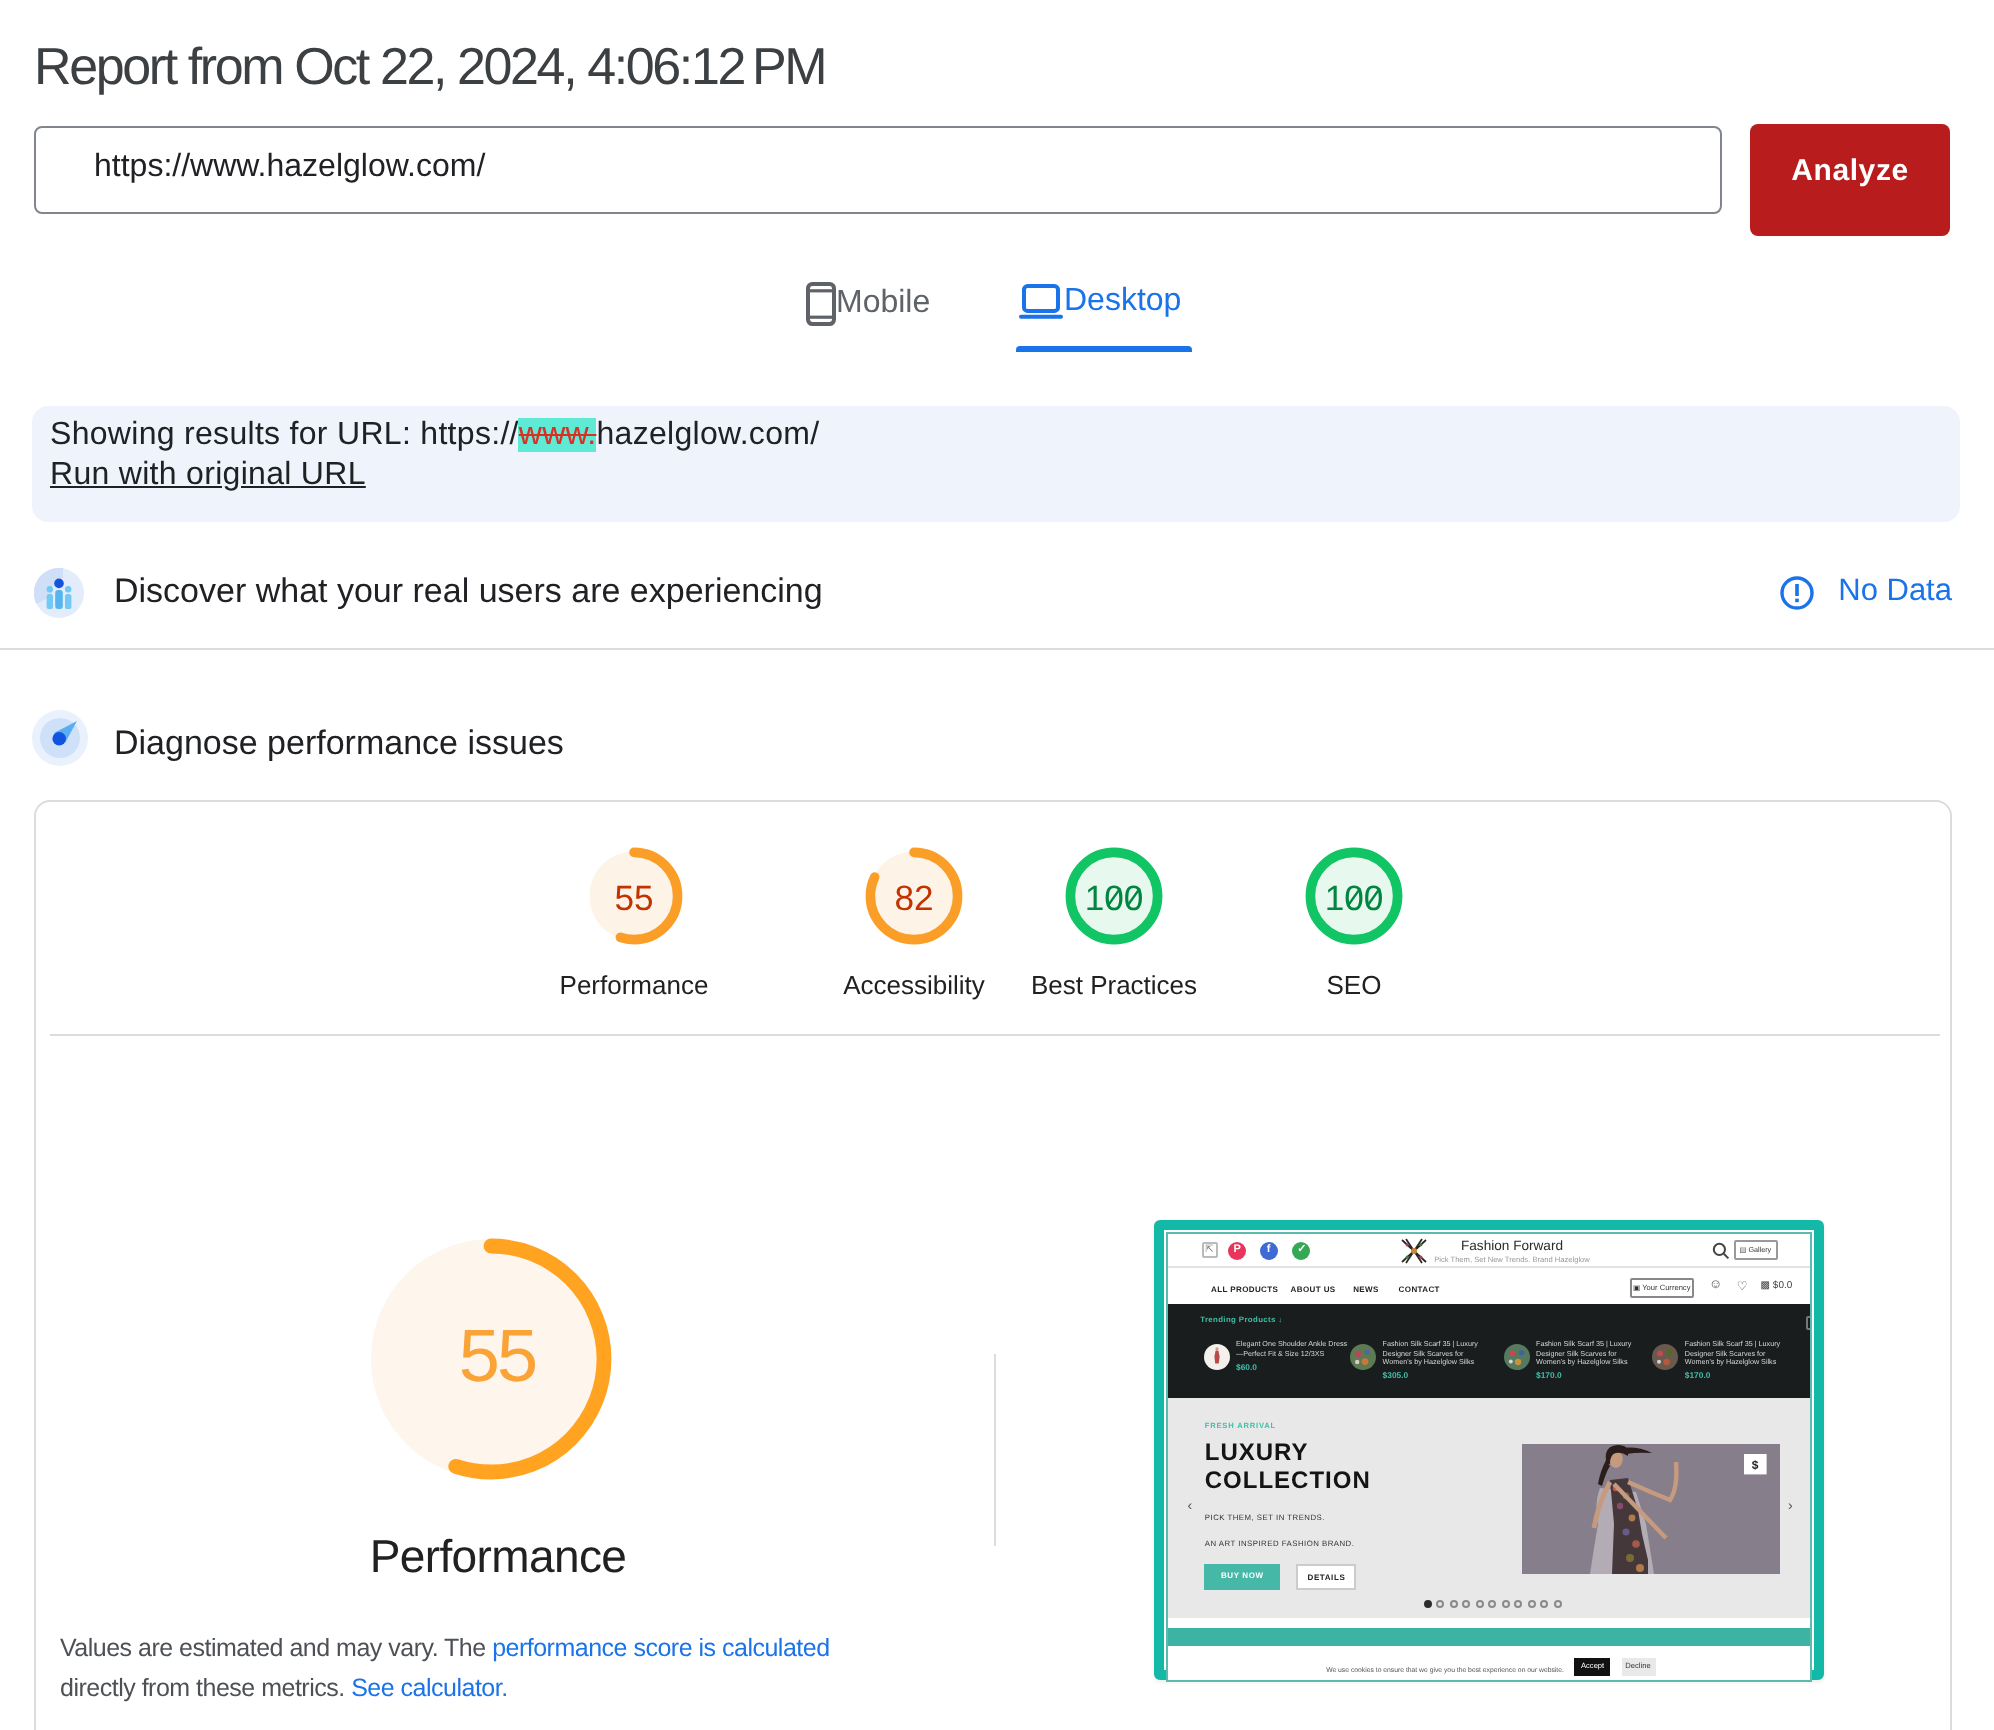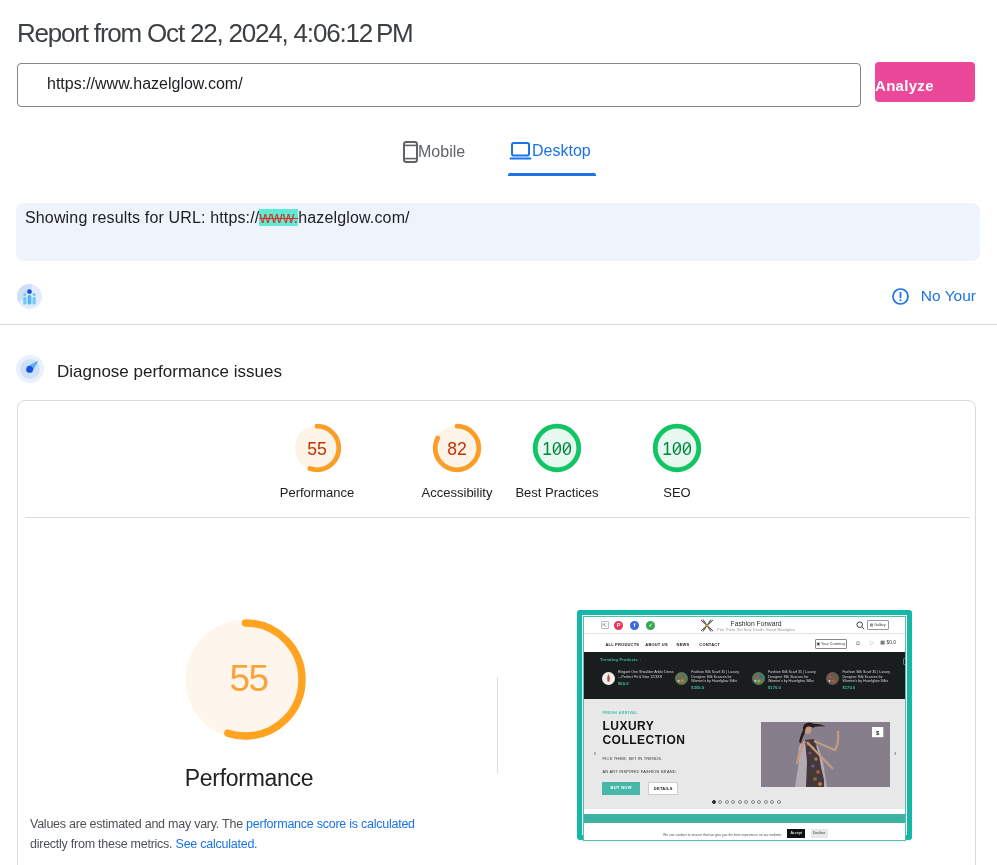--- a/index.html
+++ b/index.html
@@ -3,21 +3,21 @@
 <meta charset="utf-8">
 <style>
 * { margin:0; padding:0; box-sizing:border-box; }
 html,body { width:997px; height:865px; overflow:hidden; background:#fff; }
 body { font-family:"Liberation Sans", sans-serif; }
 #page { position:relative; width:997px; height:865px; overflow:hidden; }
 .abs { position:absolute; }
 h1.title { left:17px; top:18px; font-size:26px; font-weight:400; color:#3c4043; letter-spacing:-1.2px; }
 #urlbox { left:17px; top:63px; width:844px; height:44px; border:1px solid #80868b; border-radius:4px; background:#fff; }
 #urltext { left:47px; top:75px; font-size:16px; color:#202124; }
-#analyze { left:875px; top:62px; width:100px; height:40px; background:#ec4899; border-radius:4px; color:#fff; font-size:15px; font-weight:bold; text-align:left; line-height:48px; letter-spacing:0.3px; }
+#analyze { left:875px; top:62px; width:100px; height:56px; background:#b91c1c; border-radius:4px; color:#fff; font-size:15px; font-weight:bold; text-align:center; line-height:48px; letter-spacing:0.3px; }
 
 .tabrow { top:135px; left:0; width:997px; height:45px; }
 .tab { position:absolute; display:flex; align-items:center; font-size:16px; }
 #tab-mobile { left:403px; top:6px; color:#5f6368; }
 #tab-desktop { left:509px; top:7px; color:#1a73e8; }
 #tab-underline { left:508px; top:173px; width:88px; height:3px; background:#1a73e8; border-radius:2px 2px 0 0; }
 
 #banner { left:16px; top:203px; width:964px; height:58px; background:#eef3fc; border-radius:8px; padding:5px 0 0 9px; font-size:16px; letter-spacing:0.15px; color:#202124; line-height:20px; }
 #banner .strike { color:#d93025; text-decoration:line-through; background:#5eead4; }
 #banner a { color:#202124; text-decoration:underline; }
@@ -76,40 +76,42 @@
           <rect x="3" y="1" width="17" height="12.5" rx="1.8" fill="none" stroke="#1a73e8" stroke-width="2"></rect>
           <rect x="0.5" y="15.4" width="22" height="2" rx="1" fill="#1a73e8"></rect>
         </svg>
       <span>Desktop</span>
     </div>
   </div>
   <div class="abs" id="tab-underline"></div>
 
   <div class="abs" id="banner">
     <div>Showing results for URL: https://<span class="strike">www.</span>hazelglow.com/</div>
+    <div><a href="#">Run with original URL</a></div>
   </div>
 
   <div class="abs" id="discover-row">
     <svg class="abs" style="left:17px; top:284px; margin-top:-268px;" width="25" height="25" viewBox="0 0 25 25">
       <circle cx="12.5" cy="12.5" r="12.5" fill="#e3ecfb"></circle>
       <path d="M12.5 0 A12.5 12.5 0 0 0 1.2 18 L9 14 L9 9 L12 9 L12 5 L14.5 5 L14.5 0 Z" fill="#cfdff7"></path>
       <rect x="6.3" y="13" width="3.2" height="7.5" rx="1.3" fill="#72c9f3"></rect>
       <circle cx="7.9" cy="10.6" r="1.6" fill="#72c9f3"></circle>
       <rect x="15.5" y="13" width="3.2" height="7.5" rx="1.3" fill="#72c9f3"></rect>
       <circle cx="17.1" cy="10.6" r="1.6" fill="#72c9f3"></circle>
       <rect x="10.6" y="11" width="3.8" height="9.5" rx="1.5" fill="#55b5ef"></rect>
       <circle cx="12.5" cy="7.7" r="2.4" fill="#1254e0"></circle>
     </svg>
+    <div class="heading">Discover what your real users are experiencing</div>
     <div id="nodata">
       <svg width="17" height="17" viewBox="0 0 17 17">
           <circle cx="8.5" cy="8.5" r="7.5" fill="none" stroke="#1a73e8" stroke-width="1.7"></circle>
           <rect x="7.6" y="4" width="1.8" height="6" fill="#1a73e8"></rect>
           <rect x="7.6" y="11.3" width="1.8" height="1.8" fill="#1a73e8"></rect>
         </svg>
-      <span>No Your</span>
+      <span>No Data</span>
     </div>
   </div>
 
   <div class="abs" id="diagnose-row">
     <svg class="abs" style="left:16px; top:12px;" width="28" height="28" viewBox="0 0 28 28">
       <circle cx="14" cy="14" r="14" fill="#e9f1fd"></circle>
       <circle cx="14" cy="14" r="10" fill="#cfe0f9"></circle>
       <path d="M22.5 5.5 L16.5 16.5 L11 11.5 Z" fill="#57aef0"></path>
       <circle cx="13.6" cy="14.4" r="3.4" fill="#1254e0"></circle>
     </svg>
@@ -154,21 +156,21 @@
         <div class="lbl">SEO</div>
       </div>
     <div id="carddiv"></div>
     <div id="vdiv"></div>
     <div id="biggauge" class="abs" style="left:167px; top:218px;"><svg width="121" height="121" viewBox="0 0 121 121">
           <circle cx="60.5" cy="60.5" r="60" fill="#fef5ec"></circle>
           <circle cx="60.5" cy="60.5" r="56.5" fill="none" stroke="#ffa321" stroke-width="7.4" stroke-linecap="round" stroke-dasharray="195.24998342060564 354.9999698556466" transform="rotate(-90 60.5 60.5)"></circle>
           <text x="63.5" y="71.5" text-anchor="middle" font-family="Liberation Sans, sans-serif" font-size="37" letter-spacing="-1.5" fill="#faa337">55</text>
         </svg></div>
     <div id="bigperf">Performance</div>
-    <div id="bigdesc">Values are estimated and may vary. The <a href="#">performance score is calculated</a><br>directly from these metrics. <a href="#">See calculated.</a></div>
+    <div id="bigdesc">Values are estimated and may vary. The <a href="#">performance score is calculated</a><br>directly from these metrics. <a href="#">See calculator.</a></div>
     <div class="abs" id="thumb" style="left:559px; top:209px;">
       <div id="mini">
 
         <div class="a" style="left:16.7px; top:3.8px; width:8px; height:8px; border:0.7px solid #bbb; border-radius:1px; text-align:center; font-size:5px; color:#777; line-height:7px;">⇱</div>
         <div class="a circ" style="left:30.1px; top:4.4px; width:9px; height:9px; background:#e8355c; color:#fff; font-size:5.5px; font-weight:bold; text-align:center; line-height:9px;">P</div>
         <div class="a circ" style="left:45.8px; top:4.4px; width:9px; height:9px; background:#3d6ad6; color:#fff; font-size:5.5px; font-weight:bold; text-align:center; line-height:9px;">f</div>
         <div class="a circ" style="left:62.4px; top:4.4px; width:9px; height:9px; background:#34a853; color:#fff; font-size:5.5px; font-weight:bold; text-align:center; line-height:9px;">✓</div>
         <svg class="a" style="left:114.8px; top:1.9px;" width="16" height="13" viewBox="0 0 16 13">
           <g stroke="#2a2420" stroke-width="0.85">
               <line x1="2" y1="1" x2="14" y2="12"></line>

